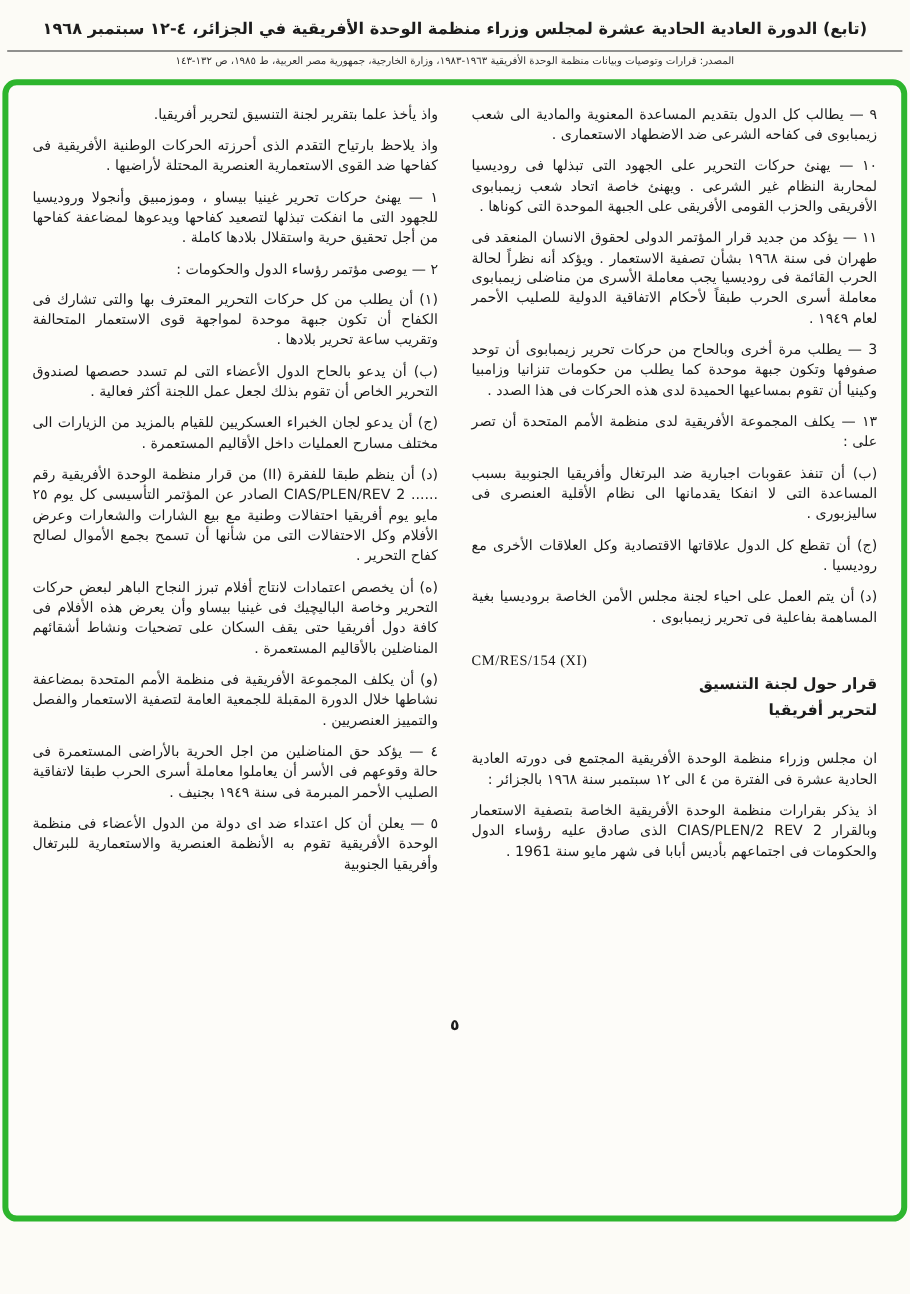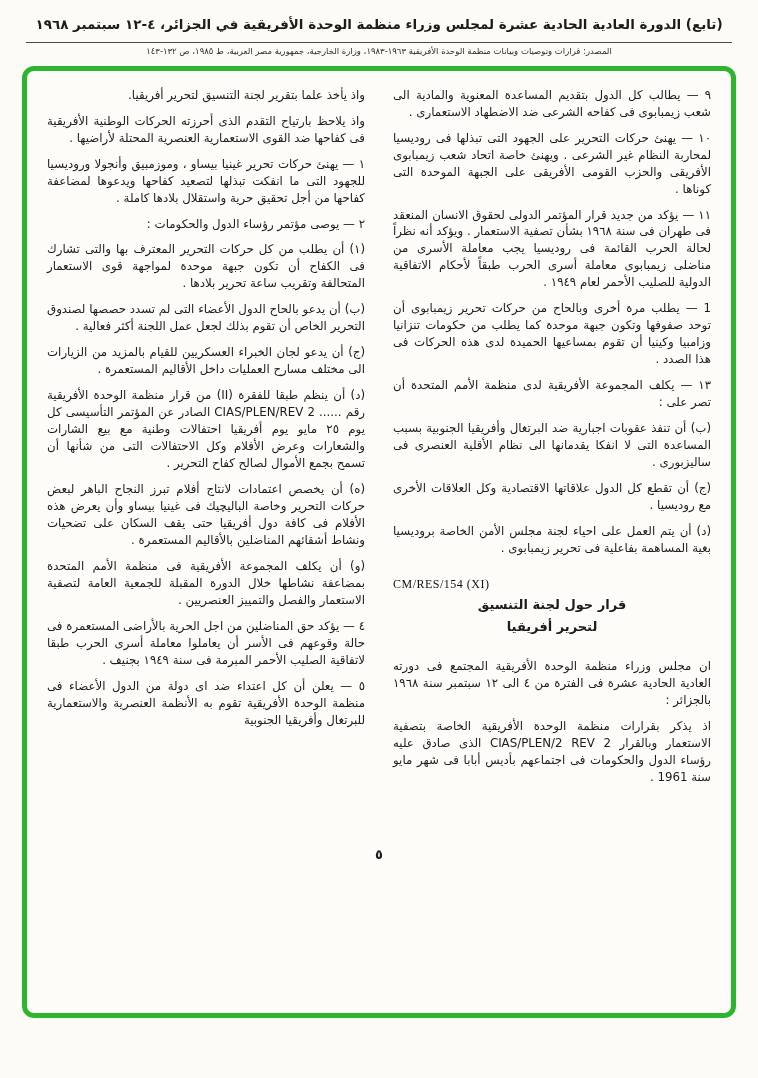--- a/index.html
+++ b/index.html
@@ -5,21 +5,21 @@
   * { box-sizing: border-box; }
   html, body { margin: 0; padding: 0; }
   body {
     width: 758px; height: 1078px;
     background: #fcfbf6;
     font-family: "DejaVu Sans", sans-serif;
     color: #1c1c1c;
     direction: rtl;
     overflow: hidden;
   }
-  .page { width: 758px; height: 868px; padding: 8px 20px 0; position: relative; }
+  .page { width: 758px; height: 868px; padding: 8px 0 0; position: relative; }
   .page-header { text-align: center; }
   .title { font-weight: bold; font-size: 13.5px; line-height: 1.6; padding: 6px 4px 4px; }
   .title-rule { border: none; border-top: 1px solid #4a4a4a; margin: 2px 6px 3px; }
   .source { font-size: 8.5px; color: #2e2e2e; padding: 0 4px 4px; }
   .bordered {
     border: 5px solid var(--accent, #2db52d);
     border-radius: 12px;
     margin: 6px 2px 0;
     height: 952px;
     padding: 16px 20px;
@@ -39,21 +39,20 @@
     direction: ltr;
     text-align: left;
     font-size: 12px;
     font-family: "Liberation Serif", serif;
     letter-spacing: .5px;
     margin: 20px 0 4px;
     color: #111;
   }
   .heading {
     font-weight: bold;
-    text-align: center;
     font-size: 13px;
     margin: 5px 0 7px;
   }
   .heading + .heading { margin-top: 0; margin-bottom: 24px; }
   .page-number {
     position: absolute;
     left: 0; right: 0; bottom: 6px;
     text-align: center;
     font-size: 13px;
     font-weight: bold;
@@ -71,21 +70,21 @@
   </header>
 
   <div class="bordered">
     <div class="columns">
 
       <section class="col">
         <div>
             <p class="para">٩ — يطالب كل الدول بتقديم المساعدة المعنوية والمادية الى شعب زيمبابوى فى كفاحه الشرعى ضد الاضطهاد الاستعمارى .</p>
             <p class="para">١٠ — يهنئ حركات التحرير على الجهود التى تبذلها فى روديسيا لمحاربة النظام غير الشرعى . ويهنئ خاصة اتحاد شعب زيمبابوى الأفريقى والحزب القومى الأفريقى على الجبهة الموحدة التى كوناها .</p>
             <p class="para">١١ — يؤكد من جديد قرار المؤتمر الدولى لحقوق الانسان المنعقد فى طهران فى سنة ١٩٦٨ بشأن تصفية الاستعمار . ويؤكد أنه نظراً لحالة الحرب القائمة فى روديسيا يجب معاملة الأسرى من مناضلى زيمبابوى معاملة أسرى الحرب طبقاً لأحكام الاتفاقية الدولية للصليب الأحمر لعام ١٩٤٩ .</p>
-            <p class="para">1 — يطلب مرة أخرى وبالحاح من حركات تحرير زيمبابوى أن توحد صفوفها وتكون جبهة موحدة كما يطلب من حكومات تنزانيا وزامبيا وكينيا أن تقوم بمساعيها الحميدة لدى هذه الحركات فى هذا الصدد .</p>
+            <p class="para">3 — يطلب مرة أخرى وبالحاح من حركات تحرير زيمبابوى أن توحد صفوفها وتكون جبهة موحدة كما يطلب من حكومات تنزانيا وزامبيا وكينيا أن تقوم بمساعيها الحميدة لدى هذه الحركات فى هذا الصدد .</p>
             <p class="para">١٣ — يكلف المجموعة الأفريقية لدى منظمة الأمم المتحدة أن تصر على :</p>
             <p class="para">(ب) أن تنفذ عقوبات اجبارية ضد البرتغال وأفريقيا الجنوبية بسبب المساعدة التى لا انفكا يقدمانها الى نظام الأقلية العنصرى فى ساليزبورى .</p>
             <p class="para">(ج) أن تقطع كل الدول علاقاتها الاقتصادية وكل العلاقات الأخرى مع روديسيا .</p>
             <p class="para">(د) أن يتم العمل على احياء لجنة مجلس الأمن الخاصة بروديسيا بغية المساهمة بفاعلية فى تحرير زيمبابوى .</p>
           </div>
         <div class="refcode">CM/RES/154 (XI)</div>
         <div class="heading">قرار حول لجنة التنسيق</div>
         <div class="heading">لتحرير أفريقيا</div>
         <div>
             <p class="para">ان مجلس وزراء منظمة الوحدة الأفريقية المجتمع فى دورته العادية الحادية عشرة فى الفترة من ٤ الى ١٢ سبتمبر سنة ١٩٦٨ بالجزائر :</p>

